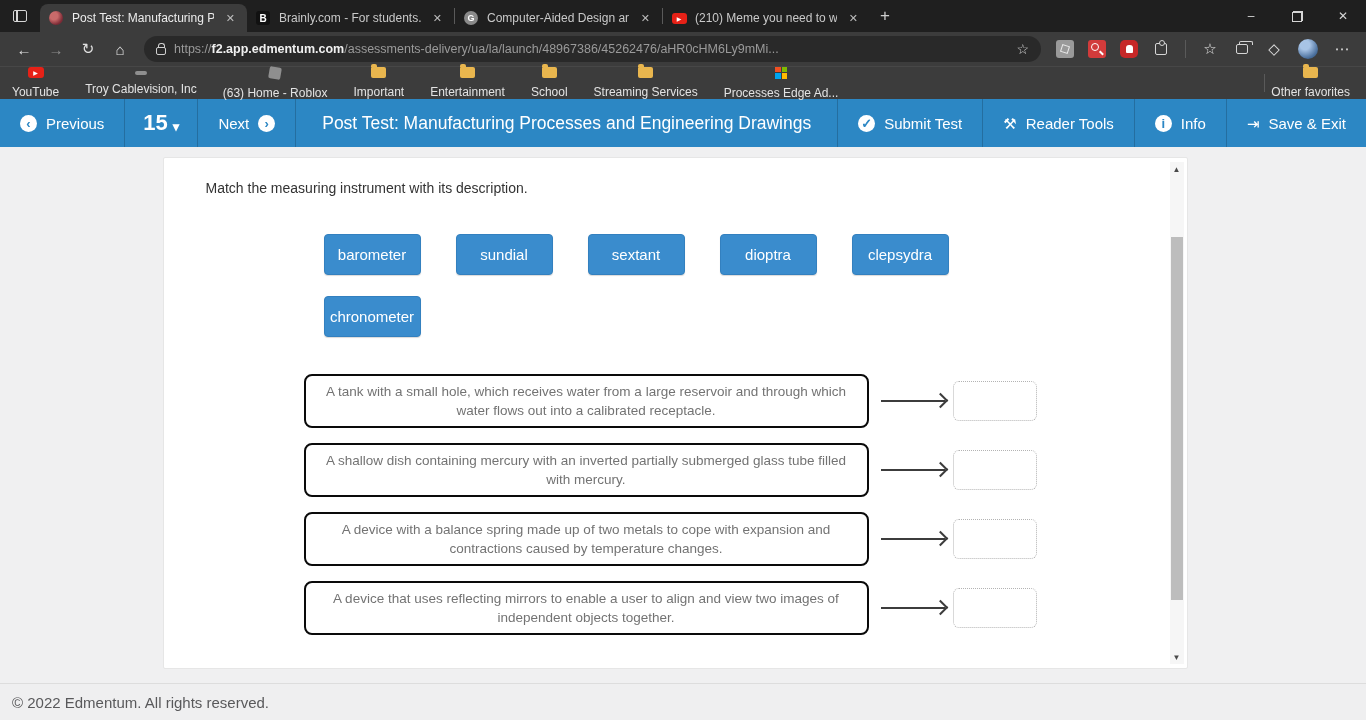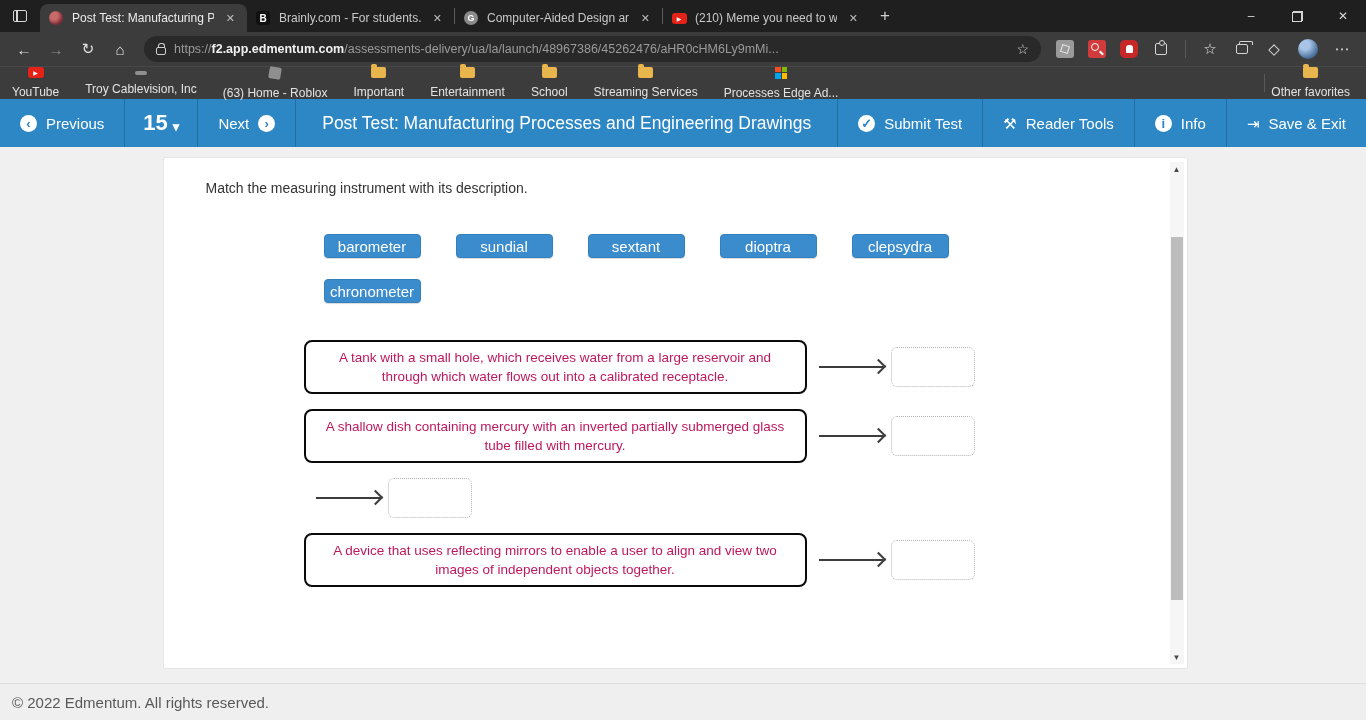--- a/index.html
+++ b/index.html
@@ -74,24 +74,24 @@
   .tb-right { margin-left:auto; display:flex; align-items:center; height:48px; }
   .glyph-ic { font-size:15px; line-height:1; }
 
   
   .content { height:536px; background:#f0f0f1; }
   .card { width:1025px; height:512px; margin:0 auto; position:relative; left:-8px; top:10px; background:#fff; border:1px solid #e6e6e6; border-radius:2px; }
   .prompt { padding:22px 0 0 42px; font-size:14px; color:#333; }
   .tiles-row { display:flex; gap:35px; padding-left:160px; }
   .tiles-row.first { margin-top:38px; }
   .tiles-row.second { margin-top:21px; }
-  .tile { width:97px; height:24px; background:#3a8ccd; border:1px solid #3380bf; border-radius:4px; color:#fff; font-size:15px; display:flex; align-items:center; justify-content:center; box-shadow:0 1px 1px rgba(0,0,0,0.15);text-align:center; }
+  .tile { width:97px; height:41px; background:#3a8ccd; border:1px solid #3380bf; border-radius:4px; color:#fff; font-size:15px; display:flex; align-items:center; justify-content:center; box-shadow:0 1px 1px rgba(0,0,0,0.15);text-align:center; }
   .match-area { margin-top:37px; padding-left:140px; }
   .match-row { display:flex; align-items:center; margin-bottom:15px; }
-  .desc-box { width:503px; min-height:52px; border:2px solid #0a0a0a; border-radius:8px; display:flex; align-items:center; justify-content:center; text-align:center; font-size:13.5px; line-height:19px; color:#be185d; padding:6px 14px; }
+  .desc-box { width:565px; min-height:52px; border:2px solid #0a0a0a; border-radius:8px; display:flex; align-items:center; justify-content:center; text-align:center; font-size:13.5px; line-height:19px; color:#737373; padding:6px 14px; }
   .arrow { width:64px; height:2px; background:#3c3c3c; margin-left:12px; position:relative; flex:0 0 auto; }
   .arrow::after { content:''; position:absolute; right:-1px; top:-5px; width:9px; height:9px; border:solid #3c3c3c; border-width:0 2px 2px 0; transform:rotate(-45deg); }
   .answer-box { width:84px; height:40px; border:1.6px dotted #b3b3b3; border-radius:6px; background:#fff; margin-left:8px; flex:0 0 auto; }
 
   .card-scroll { position:absolute; top:4px; right:3px; bottom:4px; width:14px; background:#f6f6f6; display:flex; flex-direction:column; align-items:center; }
   .scroll-arrow { font-size:8px; color:#4a4a4a; height:14px; display:flex; align-items:center; }
   .scroll-arrow.down { position:absolute; bottom:0; }
   .scroll-thumb { position:absolute; top:75px; width:12px; height:363px; background:#bdbdbd; }
 
   .footer { height:37px; background:#efeff0; border-top:1px solid #dddddd; display:flex; align-items:center; padding-left:12px; font-size:15px; color:#59595b; }
@@ -276,20 +276,21 @@
         <div class="desc-box">A tank with a small hole, which receives water from a large reservoir and through which water flows out into a calibrated receptacle.</div>
         <div class="arrow"></div>
         <div class="answer-box"></div>
       </div>
       <div class="match-row">
         <div class="desc-box">A shallow dish containing mercury with an inverted partially submerged glass tube filled with mercury.</div>
         <div class="arrow"></div>
         <div class="answer-box"></div>
       </div>
       <div class="match-row">
+        <div class="desc-box">A device with a balance spring made up of two metals to cope with expansion and contractions caused by temperature changes.</div>
         <div class="arrow"></div>
         <div class="answer-box"></div>
       </div>
       <div class="match-row">
         <div class="desc-box">A device that uses reflecting mirrors to enable a user to align and view two images of independent objects together.</div>
         <div class="arrow"></div>
         <div class="answer-box"></div>
       </div>
     </div>
 

